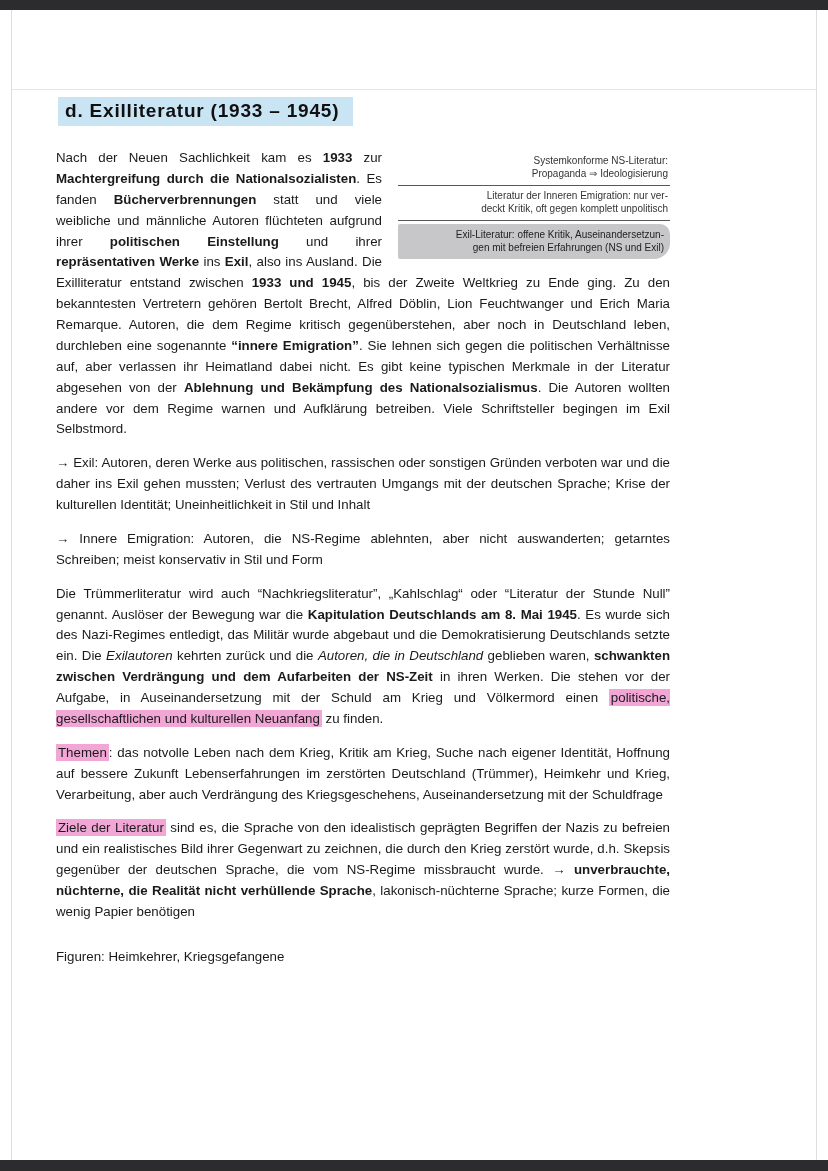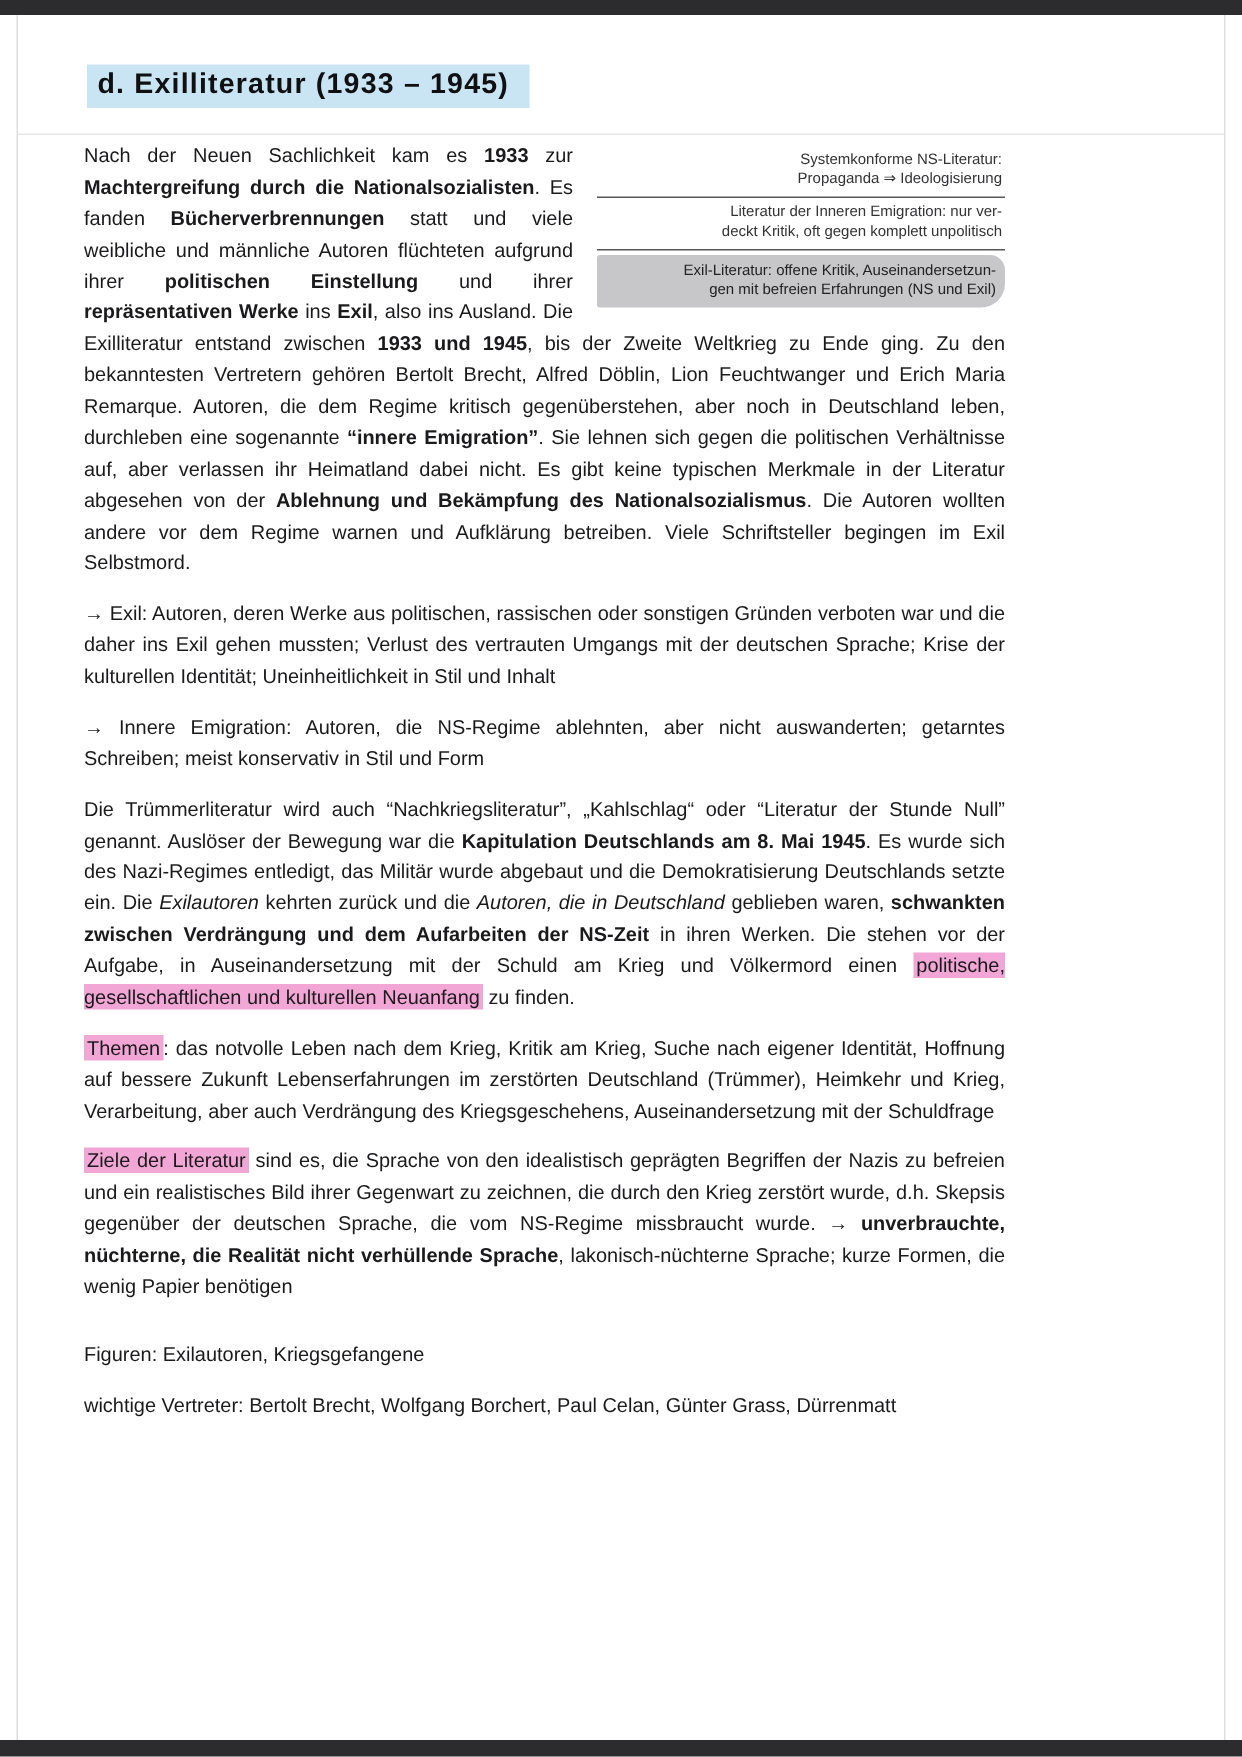--- a/index.html
+++ b/index.html
@@ -11,21 +11,21 @@
     color: #1a1a1c;
   }
   .bar-top    { position: absolute; top: 0; left: 0; right: 0; height: 10px; background: #2c2c2e; }
   .bar-bottom { position: absolute; bottom: 0; left: 0; right: 0; height: 11px; background: #2c2c2e; }
   .edge-left  { position: absolute; top: 10px; bottom: 11px; left: 11px;  width: 1px; background: #dedede; }
   .edge-right { position: absolute; top: 10px; bottom: 11px; right: 11px; width: 1px; background: #dedede; }
   .page-top-line { position: absolute; top: 89px; left: 12px; right: 12px; height: 1px; background: #e7e7e7; }
 
   .content {
     position: absolute; top: 0; left: 0; width: 708px;
-    padding: 43px 38px 0 56px;
+    padding: 97px 38px 0 56px;
   }
 
   .heading-d {
     display: inline-block;
     background: var(--hl-blue, #c9e5f4);
     padding: 3px 14px 4px 7px;
     margin: 0 0 22px 2px;
     font-size: 19px; font-weight: bold; letter-spacing: 0.8px;
     color: #101012;
   }
@@ -109,19 +109,18 @@
 
   <p class="body"><span>→ Innere Emigration: Autoren, die NS-Regime ablehnten, aber nicht auswanderten; getarntes Schreiben; meist konservativ in Stil und Form</span></p>
 
 
   <p class="body"><span>Die Trümmerliteratur wird auch “Nachkriegsliteratur”, „Kahlschlag“ oder “Literatur der Stunde Null” genannt. Auslöser der Bewegung war die </span><span class="b">Kapitulation Deutschlands am 8. Mai 1945</span><span>. Es wurde sich des Nazi-Regimes entledigt, das Militär wurde abgebaut und die Demokratisierung Deutschlands setzte ein. Die </span><span class="i">Exilautoren</span><span> kehrten zurück und die </span><span class="i">Autoren, die in Deutschland</span><span> geblieben waren, </span><span class="b">schwankten zwischen Verdrängung und dem Aufarbeiten der NS-Zeit</span><span> in ihren Werken. Die stehen vor der Aufgabe, in Auseinandersetzung mit der Schuld am Krieg und Völkermord einen </span><span class="hl-pink">politische, gesellschaftlichen und kulturellen Neuanfang</span><span> zu finden.</span></p>
 
   <p class="body"><span class="hl-pink">Themen</span><span>: das notvolle Leben nach dem Krieg, Kritik am Krieg, Suche nach eigener Identität, Hoffnung auf bessere Zukunft Lebenserfahrungen im zerstörten Deutschland (Trümmer), Heimkehr und Krieg, Verarbeitung, aber auch Verdrängung des Kriegsgeschehens, Auseinandersetzung mit der Schuldfrage</span></p>
 
   <p class="body"><span class="hl-pink">Ziele der Literatur</span><span> sind es, die Sprache von den idealistisch geprägten Begriffen der Nazis zu befreien und ein realistisches Bild ihrer Gegenwart zu zeichnen, die durch den Krieg zerstört wurde, d.h. Skepsis gegenüber der deutschen Sprache, die vom NS-Regime missbraucht wurde. → </span><span class="b">unverbrauchte, nüchterne, die Realität nicht verhüllende Sprache</span><span>, lakonisch-nüchterne Sprache; kurze Formen, die wenig Papier benötigen</span></p>
 
-  <p class="body figuren">Figuren: Exilautoren, Kriegsgefangene</p>
+  <p class="body figuren">Figuren: Heimkehrer, Kriegsgefangene</p>
 
-  <p class="body">wichtige Vertreter: Bertolt Brecht, Wolfgang Borchert, Paul Celan, Günter Grass, Dürrenmatt</p>
 
 </div>
 
 <div class="bar-bottom"></div>
 
 </body></html>

